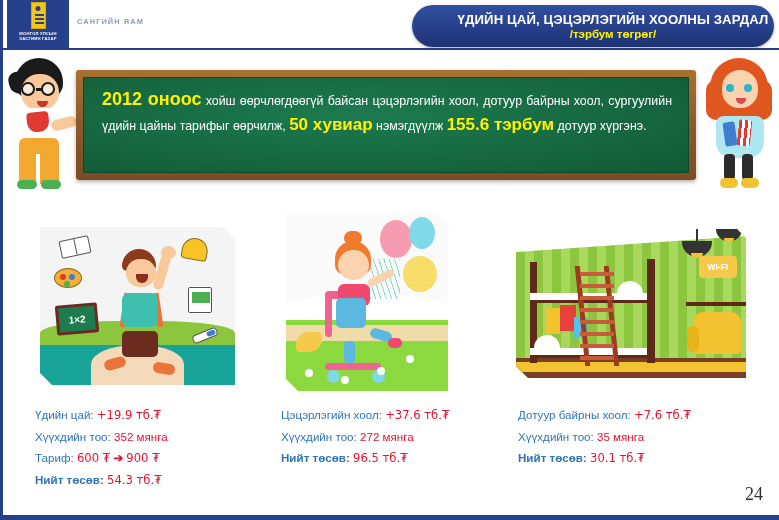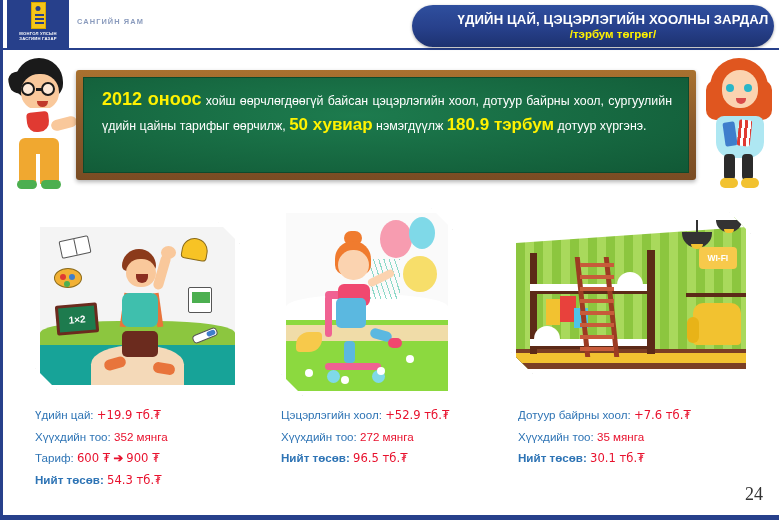--- a/index.html
+++ b/index.html
@@ -224,21 +224,21 @@
     position: absolute;
     background: #ffffff;
     padding: 5px;
     box-shadow: 1px 2px 5px rgba(0,0,0,.30);
     clip-path: polygon(0 0, calc(100% - 22px) 0, 100% 22px, 100% 100%, 22px 100%, 0 calc(100% - 22px));
   }
   .photo-inner { width:100%; height:100%; position:relative; overflow:hidden; }
 
   #photo1 { left: 32px; top: 222px; width: 205px; height: 168px; }
   #photo2 { left: 278px; top: 208px; width: 172px; height: 188px; }
-  #photo3 { left: 508px; top: 212px; width: 240px; height: 162px; text-decoration: underline; }
+  #photo3 { left: 508px; top: 221px; width: 240px; height: 162px; text-decoration: underline; }
 
   
   .p1-sky{position:absolute;inset:0;background:#F4F4F4;}
   .p1-bush{position:absolute;left:0;bottom:34px;width:100%;height:30px;background:#8CC63F;border-radius:40% 40% 0 0;}
   .p1-grass{position:absolute;left:0;bottom:0;width:100%;height:40px;background:#17A398;}
   .p1-path{position:absolute;left:26%;bottom:0;width:48%;height:40px;background:#F4D9B8;border-radius:48% 48% 0 0;}
   .p1-boy-hair{position:absolute;left:42%;top:14%;width:34px;height:22px;background:#8B3A1A;border-radius:17px 17px 5px 5px;}
   .p1-boy-face{position:absolute;left:44%;top:20%;width:30px;height:28px;background:#F9C89B;border-radius:15px;}
   .p1-boy-mouth{position:absolute;left:49%;top:30%;width:12px;height:9px;background:#8B2E20;border-radius:0 0 8px 8px;}
   .p1-boy-body{position:absolute;left:42%;top:42%;width:36px;height:34px;background:#3FBFAD;border-radius:7px;}
@@ -377,21 +377,21 @@
       <div class="bc-pants"></div>
       <div class="bc-shoes">
           <span></span>
           <span></span>
         </div>
     </div>
 
     <div class="chalkboard">
       <div class="board-inner">
         <div class="board-text">
-          <span class="hl">2012 оноос</span><span> хойш өөрчлөгдөөгүй байсан цэцэрлэгийн хоол, дотуур байрны хоол, сургуулийн үдийн цайны тарифыг өөрчилж, </span><span class="hl-big">50 хувиар</span><span> нэмэгдүүлж </span><span class="hl-big">180.9 тэрбум</span><span> дотуур хүргэнэ.</span>
+          <span class="hl">2012 оноос</span><span> хойш өөрчлөгдөөгүй байсан цэцэрлэгийн хоол, дотуур байрны хоол, сургуулийн үдийн цайны тарифыг өөрчилж, </span><span class="hl-big">50 хувиар</span><span> нэмэгдүүлж </span><span class="hl-big">155.6 тэрбум</span><span> дотуур хүргэнэ.</span>
         </div>
       </div>
     </div>
 
     <div class="girl-char">
       <div class="gc-hair"></div>
       <div class="gc-face"></div>
       <div class="gc-eyes">
           <span></span>
           <span></span>
@@ -521,21 +521,21 @@
     </div>
     <div class="cap-line total">
       <span>Нийт төсөв:</span>
       <span class="v tug">54.3 тб.₮</span>
     </div>
   </div>
 
   <div class="caption" id="cap2">
     <div class="cap-line">
       <span>Цэцэрлэгийн хоол:</span>
-      <span class="v tug">+52.9 тб.₮</span>
+      <span class="v tug">+37.6 тб.₮</span>
     </div>
     <div class="cap-line">
       <span>Хүүхдийн тоо:</span>
       <span class="v">272 мянга</span>
     </div>
     <div class="cap-line total">
       <span>Нийт төсөв:</span>
       <span class="v tug">96.5 тб.₮</span>
     </div>
   </div>

